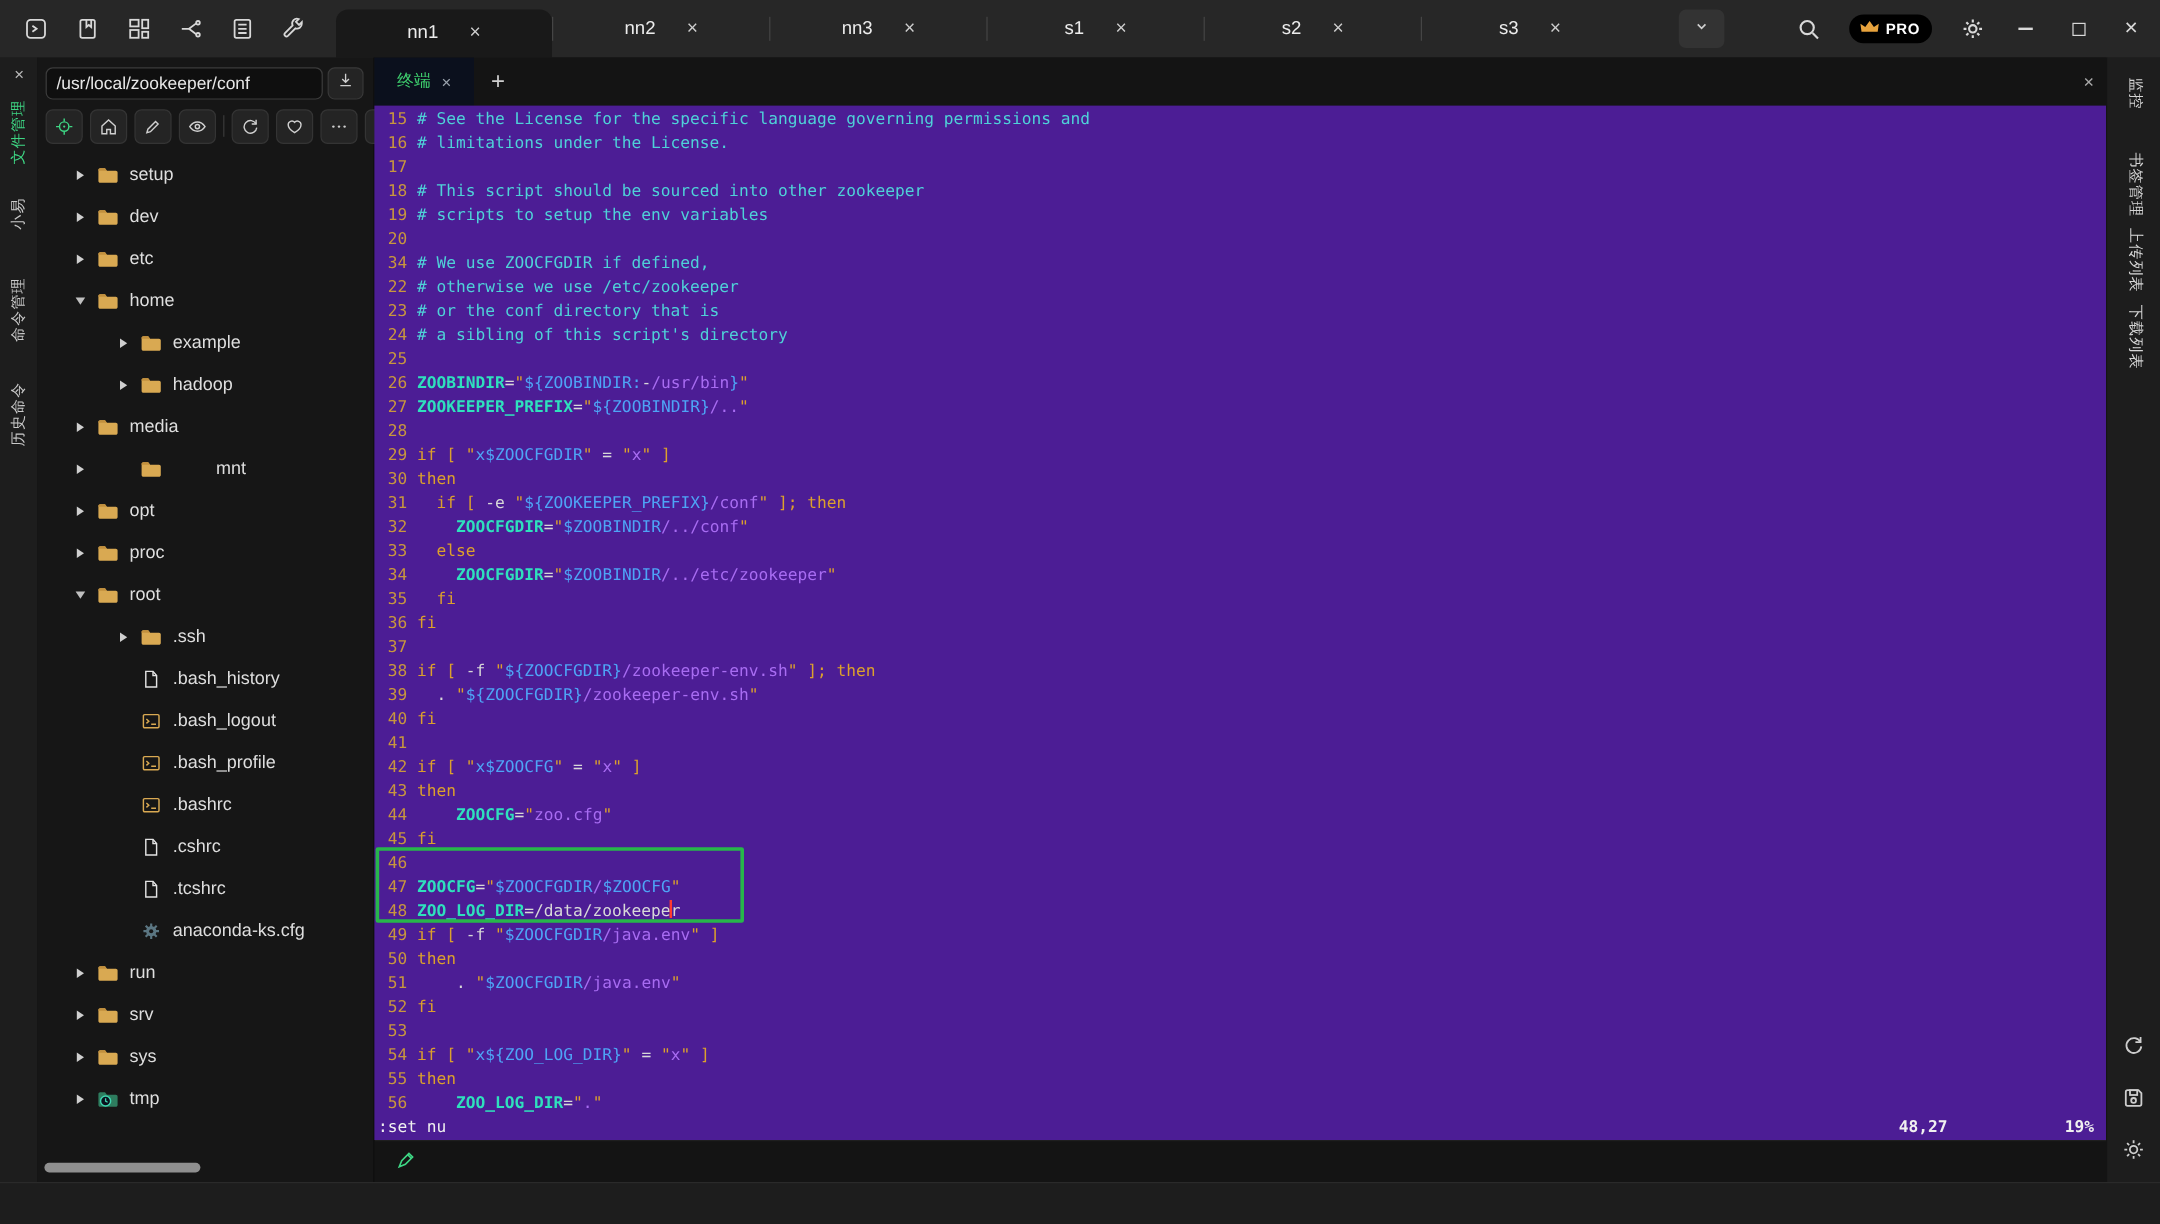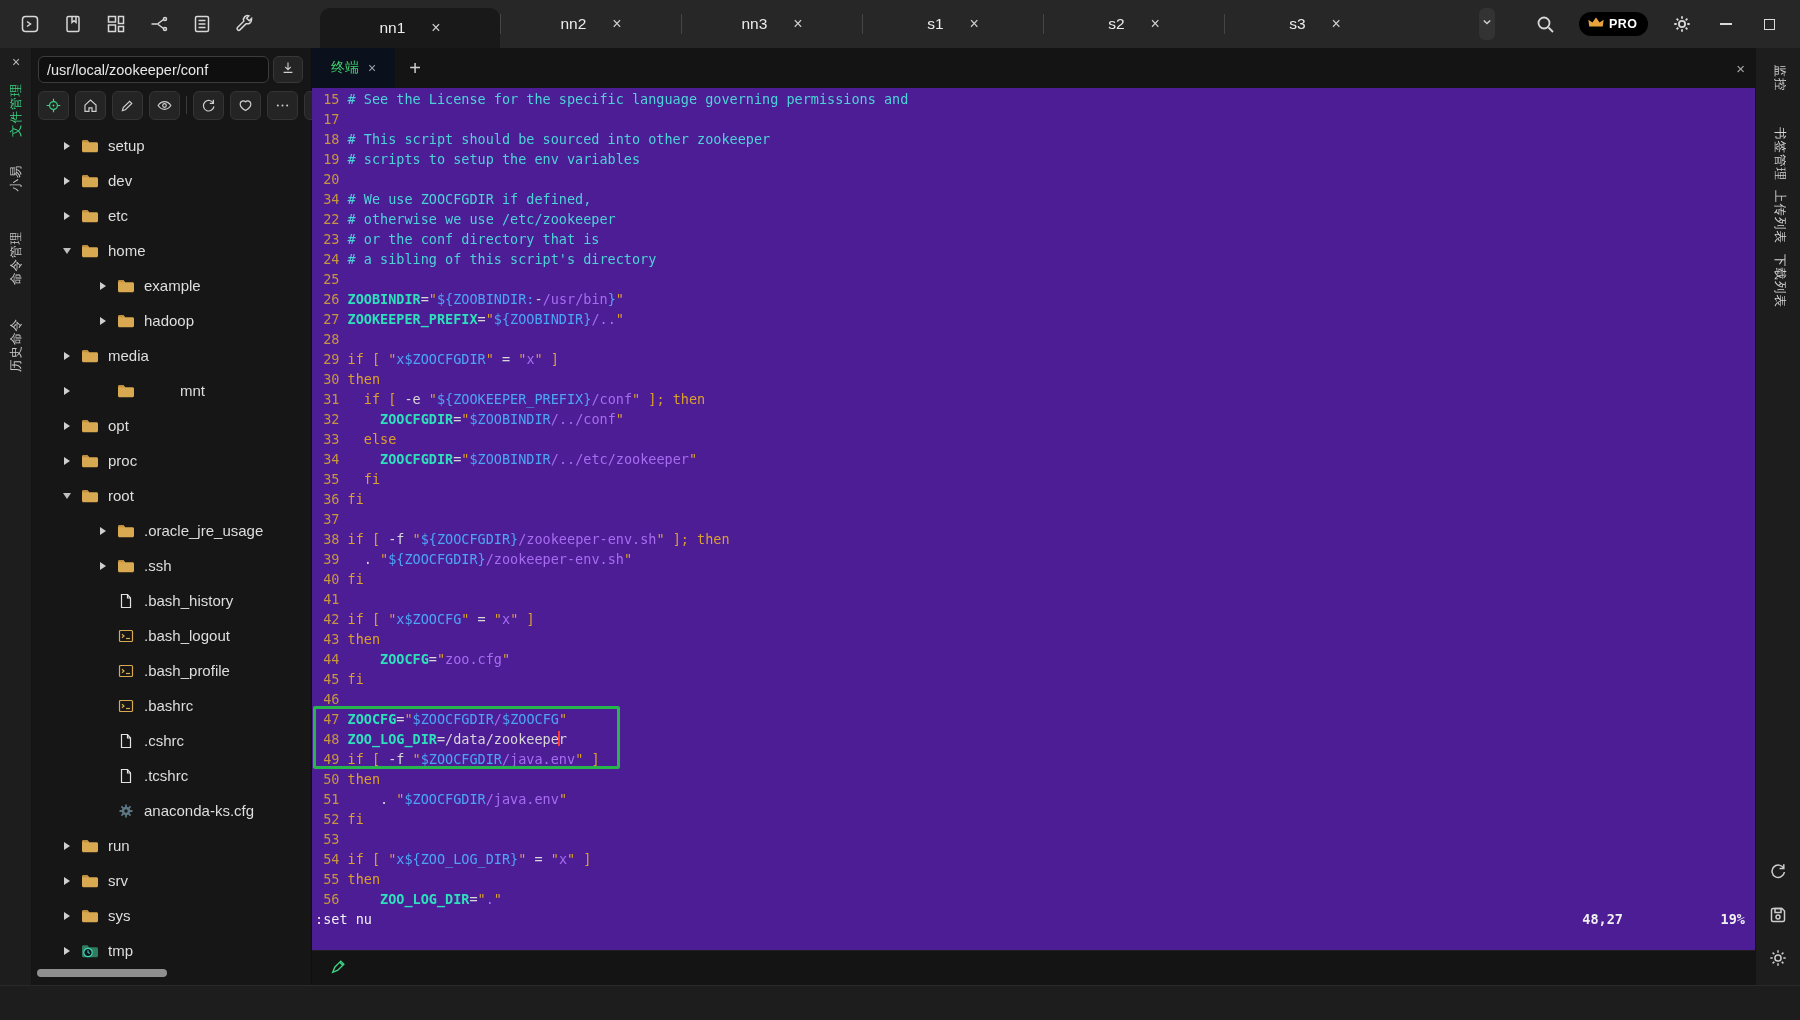--- a/index.html
+++ b/index.html
@@ -2,21 +2,21 @@
 <html><head>
 <meta charset="utf-8">
 <style>
   * { margin:0; padding:0; box-sizing:border-box; }
   html,body { width:1800px; height:1020px; overflow:hidden; background:#1d1d1d;
     font-family:"Liberation Sans", sans-serif; }
   .window { position:relative; width:1800px; height:1020px; background:#1d1d1d; }
 
   
   .titlebar { position:absolute; top:0; left:0; width:100%; height:48px; background:#272727;
-    display:flex; align-items:stretch;gap:40px; }
+    display:flex; align-items:stretch; }
   .tb-icons { width:280px; display:flex; align-items:center; gap:23px; padding-left:20px; flex:none; }
   .tb-icon { width:20px; height:20px; flex:none; cursor:pointer; }
   .tb-icon svg { width:20px; height:20px; stroke:#d8d8d8; fill:none; stroke-width:1.5; }
   .tb-tabs { display:flex; align-items:stretch; flex:none; }
   .tab { width:180px; display:flex; align-items:center; justify-content:center; gap:26px;
     color:#ececec; font-size:15.5px; position:relative; cursor:pointer; }
   .tab.active { background:#191919; margin-top:8px; height:40px; border-radius:10px 10px 0 0; }
   .tabsep { width:1px; height:20px; background:#454545; align-self:center; }
   .tab .x { color:#cfcfcf; font-size:16px; }
   .tb-dd { margin-left:34px; align-self:center; width:38px; height:32px; background:#333;
@@ -394,30 +394,20 @@
             <span>root</span>
           </div>
           <div class="trow" style="padding-left: 66px;">
             <div class="arr r">
               <i></i>
             </div>
             <div class="ticon"><svg viewBox="0 0 18 15">
                 <path fill="#d9a952" d="M1 3.2C1 2.4 1.7 1.7 2.5 1.7h4l1.6 2h7.4c.8 0 1.5.7 1.5 1.5v7.1c0 .8-.7 1.5-1.5 1.5h-13C1.7 13.8 1 13.1 1 12.3z"></path>
                 <path fill="#c2903e" d="M1 3.2C1 2.4 1.7 1.7 2.5 1.7h4l1.6 2H1z"></path>
               </svg></div>
-            <span>.oracle_jre_usage</span>
-          </div>
-          <div class="trow" style="padding-left: 66px;">
-            <div class="arr r">
-              <i></i>
-            </div>
-            <div class="ticon"><svg viewBox="0 0 18 15">
-                <path fill="#d9a952" d="M1 3.2C1 2.4 1.7 1.7 2.5 1.7h4l1.6 2h7.4c.8 0 1.5.7 1.5 1.5v7.1c0 .8-.7 1.5-1.5 1.5h-13C1.7 13.8 1 13.1 1 12.3z"></path>
-                <path fill="#c2903e" d="M1 3.2C1 2.4 1.7 1.7 2.5 1.7h4l1.6 2H1z"></path>
-              </svg></div>
             <span>.ssh</span>
           </div>
           <div class="trow" style="padding-left: 66px;">
             <div class="spacer"></div>
             <div class="ticon"><svg viewBox="0 0 16 16" fill="none" stroke="#e3e3e3" stroke-width="1.2">
                 <path d="M3.5 1.5h6L12.5 5v9.5h-9z"></path>
                 <path d="M9.5 1.5V5h3"></path>
               </svg></div>
             <span>.bash_history</span>
           </div>
@@ -527,20 +517,21 @@
         <div class="term-tab">
           <span>终端</span>
           <span class="x">×</span>
         </div>
         <div class="term-plus">+</div>
         <div class="term-x">×</div>
       </div>
       <div class="terminal">
         <div id="code">
             <div class="line"><span class="ln"> 15 </span><span class="com"># See the License for the specific language governing permissions and</span></div>
+            <div class="line"><span class="ln"> 16 </span><span class="com"># limitations under the License.</span></div>
             <div class="line"><span class="ln"> 17 </span></div>
             <div class="line"><span class="ln"> 18 </span><span class="com"># This script should be sourced into other zookeeper</span></div>
             <div class="line"><span class="ln"> 19 </span><span class="com"># scripts to setup the env variables</span></div>
             <div class="line"><span class="ln"> 20 </span></div>
             <div class="line"><span class="ln"> 34 </span><span class="com"># We use ZOOCFGDIR if defined,</span></div>
             <div class="line"><span class="ln"> 22 </span><span class="com"># otherwise we use /etc/zookeeper</span></div>
             <div class="line"><span class="ln"> 23 </span><span class="com"># or the conf directory that is</span></div>
             <div class="line"><span class="ln"> 24 </span><span class="com"># a sibling of this script's directory</span></div>
             <div class="line"><span class="ln"> 25 </span></div>
             <div class="line"><span class="ln"> 26 </span><span class="def">ZOOBINDIR</span><span class="op">=</span><span class="kw">"</span><span class="ref">${ZOOBINDIR:</span><span class="op">-</span><span class="str">/usr/bin</span><span class="ref">}</span><span class="kw">"</span></div>

